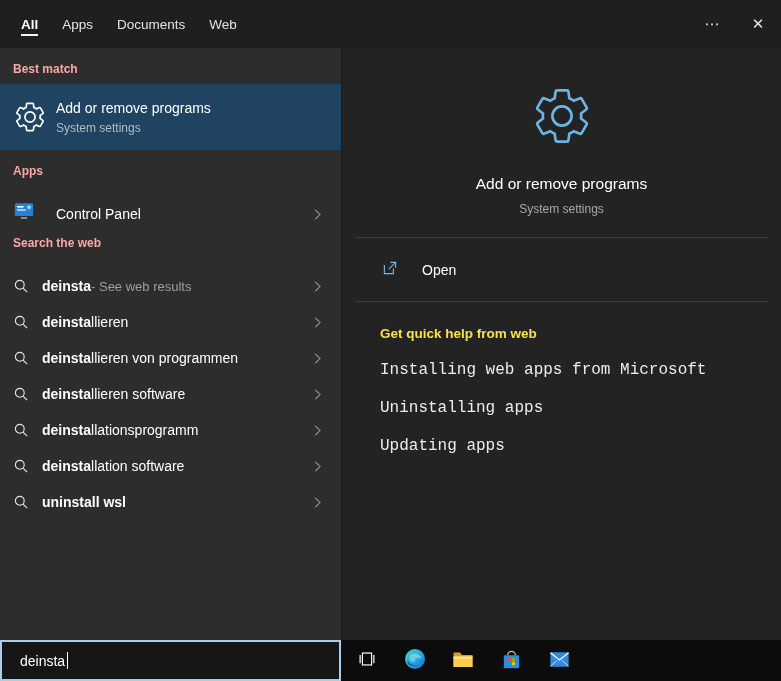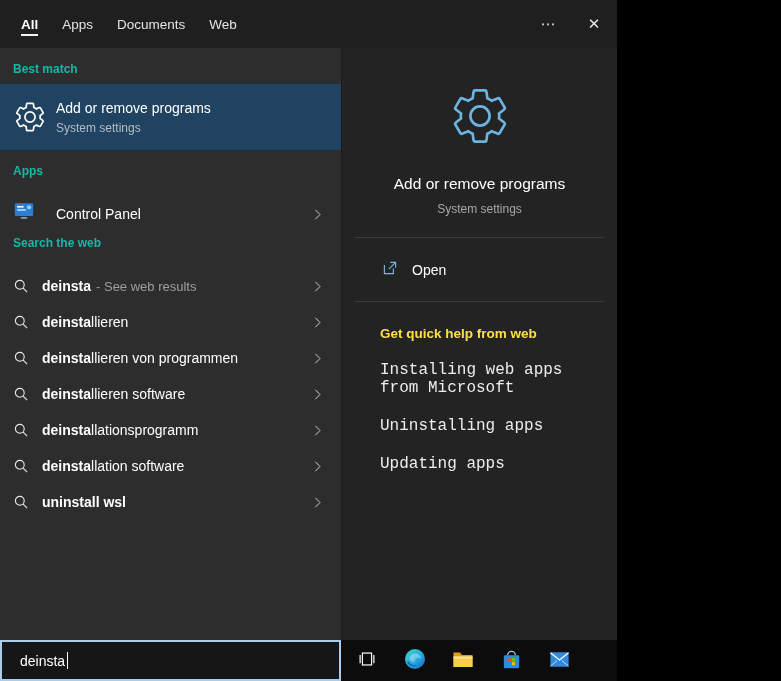--- a/index.html
+++ b/index.html
@@ -1,49 +1,49 @@
 <!DOCTYPE html>
 <html><head>
 <meta charset="utf-8">
 <style>
   *{box-sizing:border-box;margin:0;padding:0}
   body{background:#000;font-family:"Liberation Sans","DejaVu Sans",sans-serif;}
-  .screen{position:relative;width:617px;height:681px;background:#242424;overflow:hidden;color:#fff;}
+  .screen{position:relative;width:781px;height:681px;background:#242424;overflow:hidden;color:#fff;}
 
   
   .topbar{position:absolute;top:0;left:0;right:0;height:48px;background:#1f1f1f;display:flex;}
   .tabs{display:flex;margin-left:9px;}
   .tab{position:relative;display:flex;align-items:center;padding:0 12px;font-size:13.5px;color:#e4e4e4;cursor:default;}
   .tab.active{font-weight:700;color:#fff;}
   .tab.active::after{content:"";position:absolute;left:12px;right:12px;top:34px;height:2px;background:#f2f2f2;}
   .tab .arrow{margin-left:6px;font-size:9px;color:#e4e4e4;}
   .topbar-right{margin-left:auto;display:flex;}
   .tb-btn{width:46px;display:flex;align-items:center;justify-content:center;font-size:15px;color:#e6e6e6;background:none;border:none;}
 
   
   .results{position:absolute;top:48px;left:0;width:341px;bottom:41px;background:#2d2d2d;overflow:hidden;}
-  .sec-h{padding:14px 13px 8px;font-size:12px;font-weight:700;color:#14b8a6;}
+  .sec-h{padding:14px 13px 8px;font-size:12px;font-weight:700;color:#fca5a5;}
   .best{height:66px;background:#1f4360;display:flex;align-items:center;padding:0 13px;}
   .best .bicon{width:43px;display:flex;}
   .best .t{font-size:14px;color:#fff;}
   .best .s{font-size:12px;color:#b2bdc7;margin-top:5px;}
   .row{height:36px;display:flex;align-items:flex-end;padding:0 16px 0 13px;font-size:14px;color:#fff;}
   .row .ricon{width:22px;margin-right:21px;display:flex;}
   .webrow .ricon{width:16px;margin-right:13px;}
   .row .chev{margin-left:auto;display:flex;}
   .q{font-weight:700;}
-  .meta{color:#9e9e9e;margin-left:5px;font-size:13px;}
+  .meta{color:#9e9e9e;font-size:13px;}
 
   
   .preview{position:absolute;top:48px;left:341px;right:0;bottom:41px;background:#232323;border-left:1px solid #1b1b1b;}
   .pv-top{height:189px;display:flex;flex-direction:column;align-items:center;padding-top:36px;}
   .pv-title{font-size:15.5px;margin-top:23px;color:#fff;}
   .pv-sub{font-size:12px;color:#a8a8a8;margin-top:9px;}
   .divider{height:1px;background:#3c3c3c;margin:0 13px;}
-  .open-row{height:63px;display:flex;align-items:center;padding-left:39px;gap:13px;font-size:14px;}
+  .open-row{height:63px;display:flex;align-items:center;padding-left:39px;gap:23px;font-size:14px;}
   .help{padding:24px 38px;}
   .help-h{font-size:13.5px;font-weight:700;color:#fde047;}
   .help-link{font-size:16px;margin-top:20px;color:#ededed;cursor:default;font-family:Liberation Mono, monospace;}
 
   
   .taskbar{position:absolute;left:0;right:0;bottom:0;height:41px;background:#0c0c0c;display:flex;align-items:stretch;}
   .searchbox{width:341px;height:41px;border:2px solid #a9cdea;background:#161616;display:flex;align-items:center;padding-left:18px;font-size:14px;color:#fff;}
   .caret{width:1px;height:17px;background:#fff;margin-left:2px;}
   .tb-icons{display:flex;margin-left:2px;}
   .tb-app{width:48px;display:flex;align-items:center;justify-content:center;background:none;border:none;}

